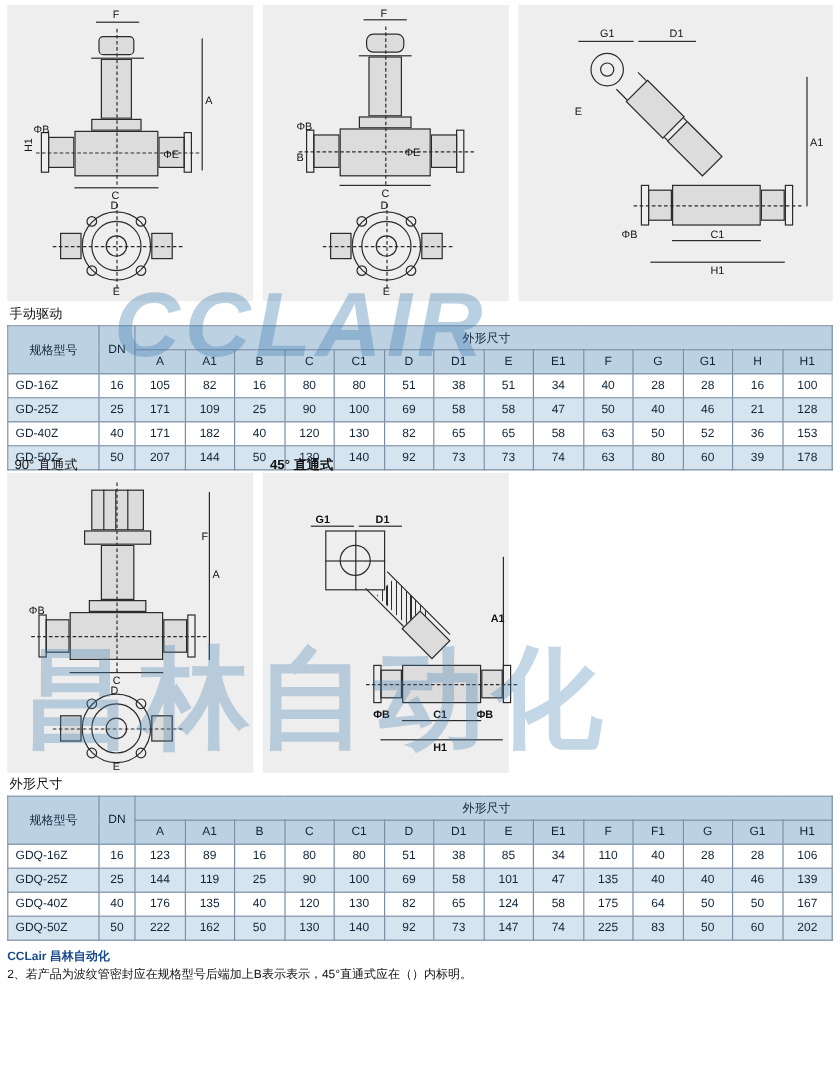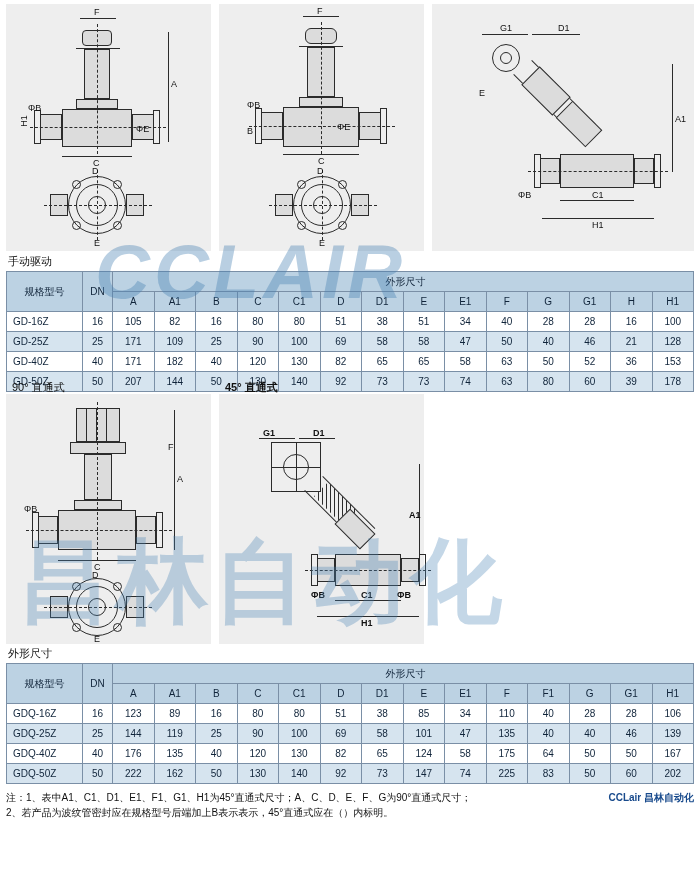--- a/index.html
+++ b/index.html
@@ -512,21 +512,20 @@
         <td>83</td>
         <td>50</td>
         <td>60</td>
         <td>202</td>
       </tr>
     </tbody>
   </table>
 
   <div class="footer">
     <div class="footer-row">
-      <div class="grow">注：1、表中A1、C1、D1、E1、F1、G1、H1为45°直通式尺寸；A、C、D、E、F、G为90°直通式尺寸；</div>
       <div class="brand">CCLair 昌林自动化</div>
     </div>
     <div>2、若产品为波纹管密封应在规格型号后端加上B表示表示，45°直通式应在（）内标明。</div>
   </div>
 
   <div class="wm-cclair">CCLAIR</div>
   <div class="wm-cn">昌林自动化</div>
 
 </div>
 

